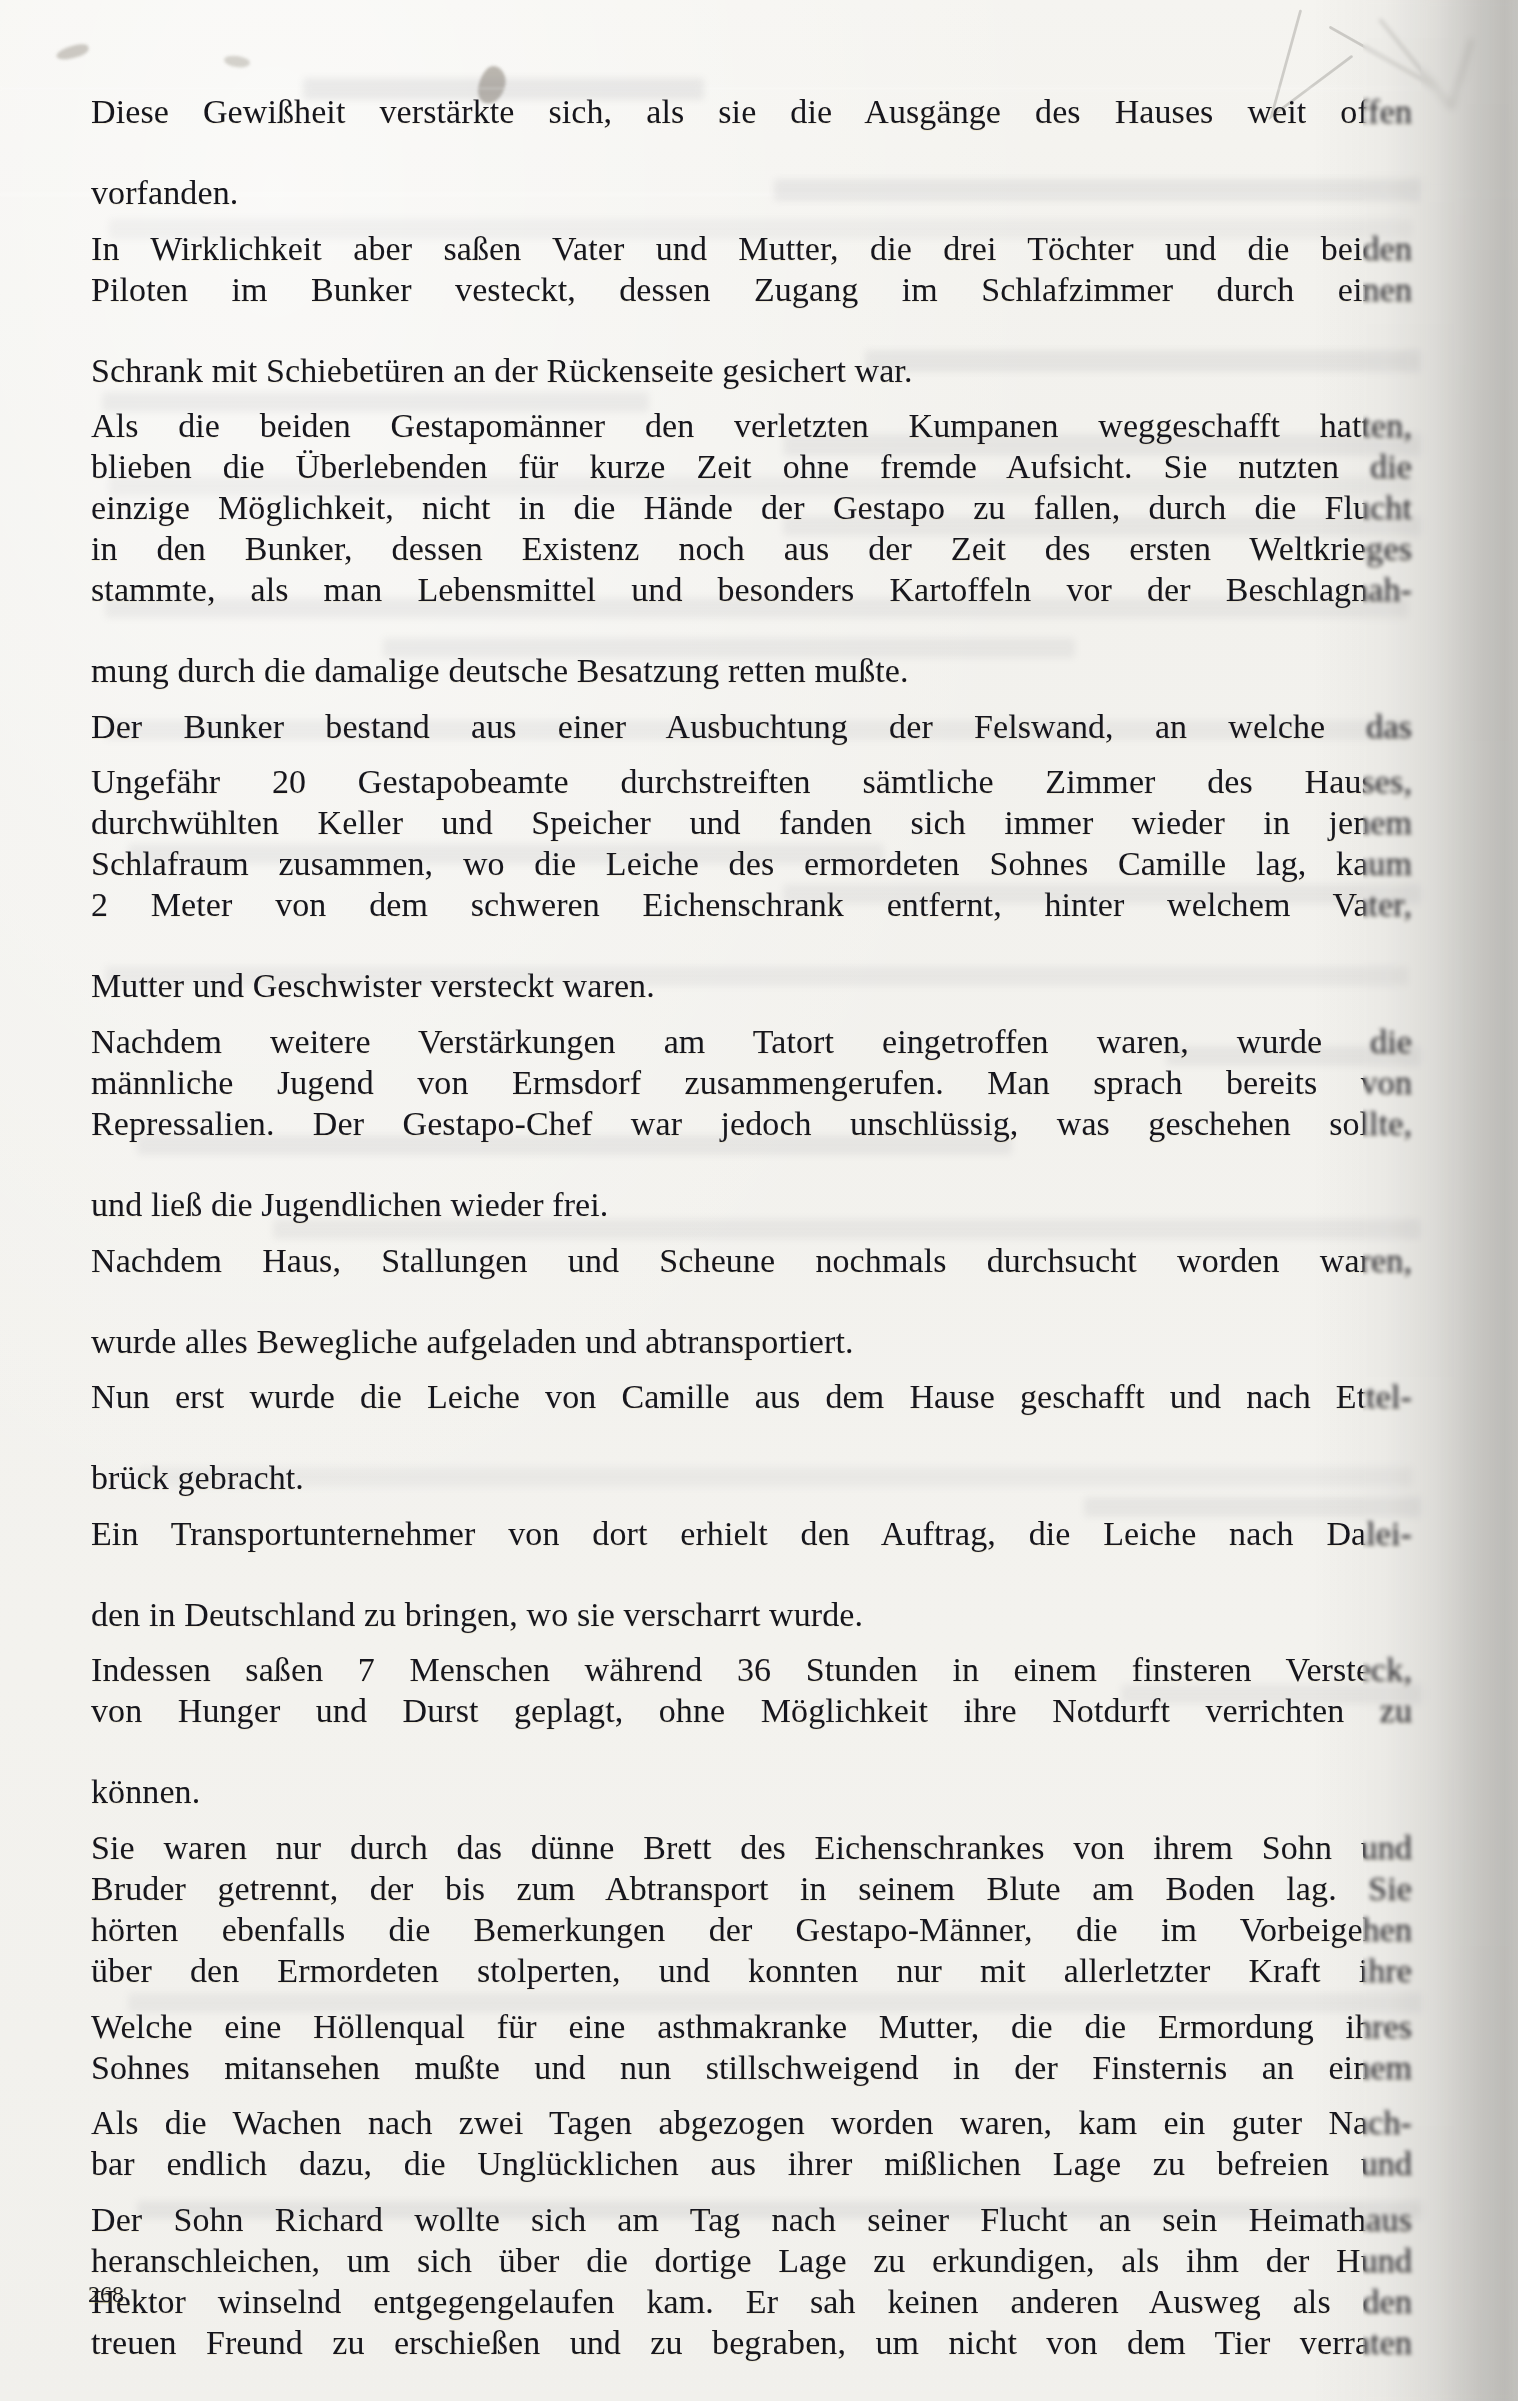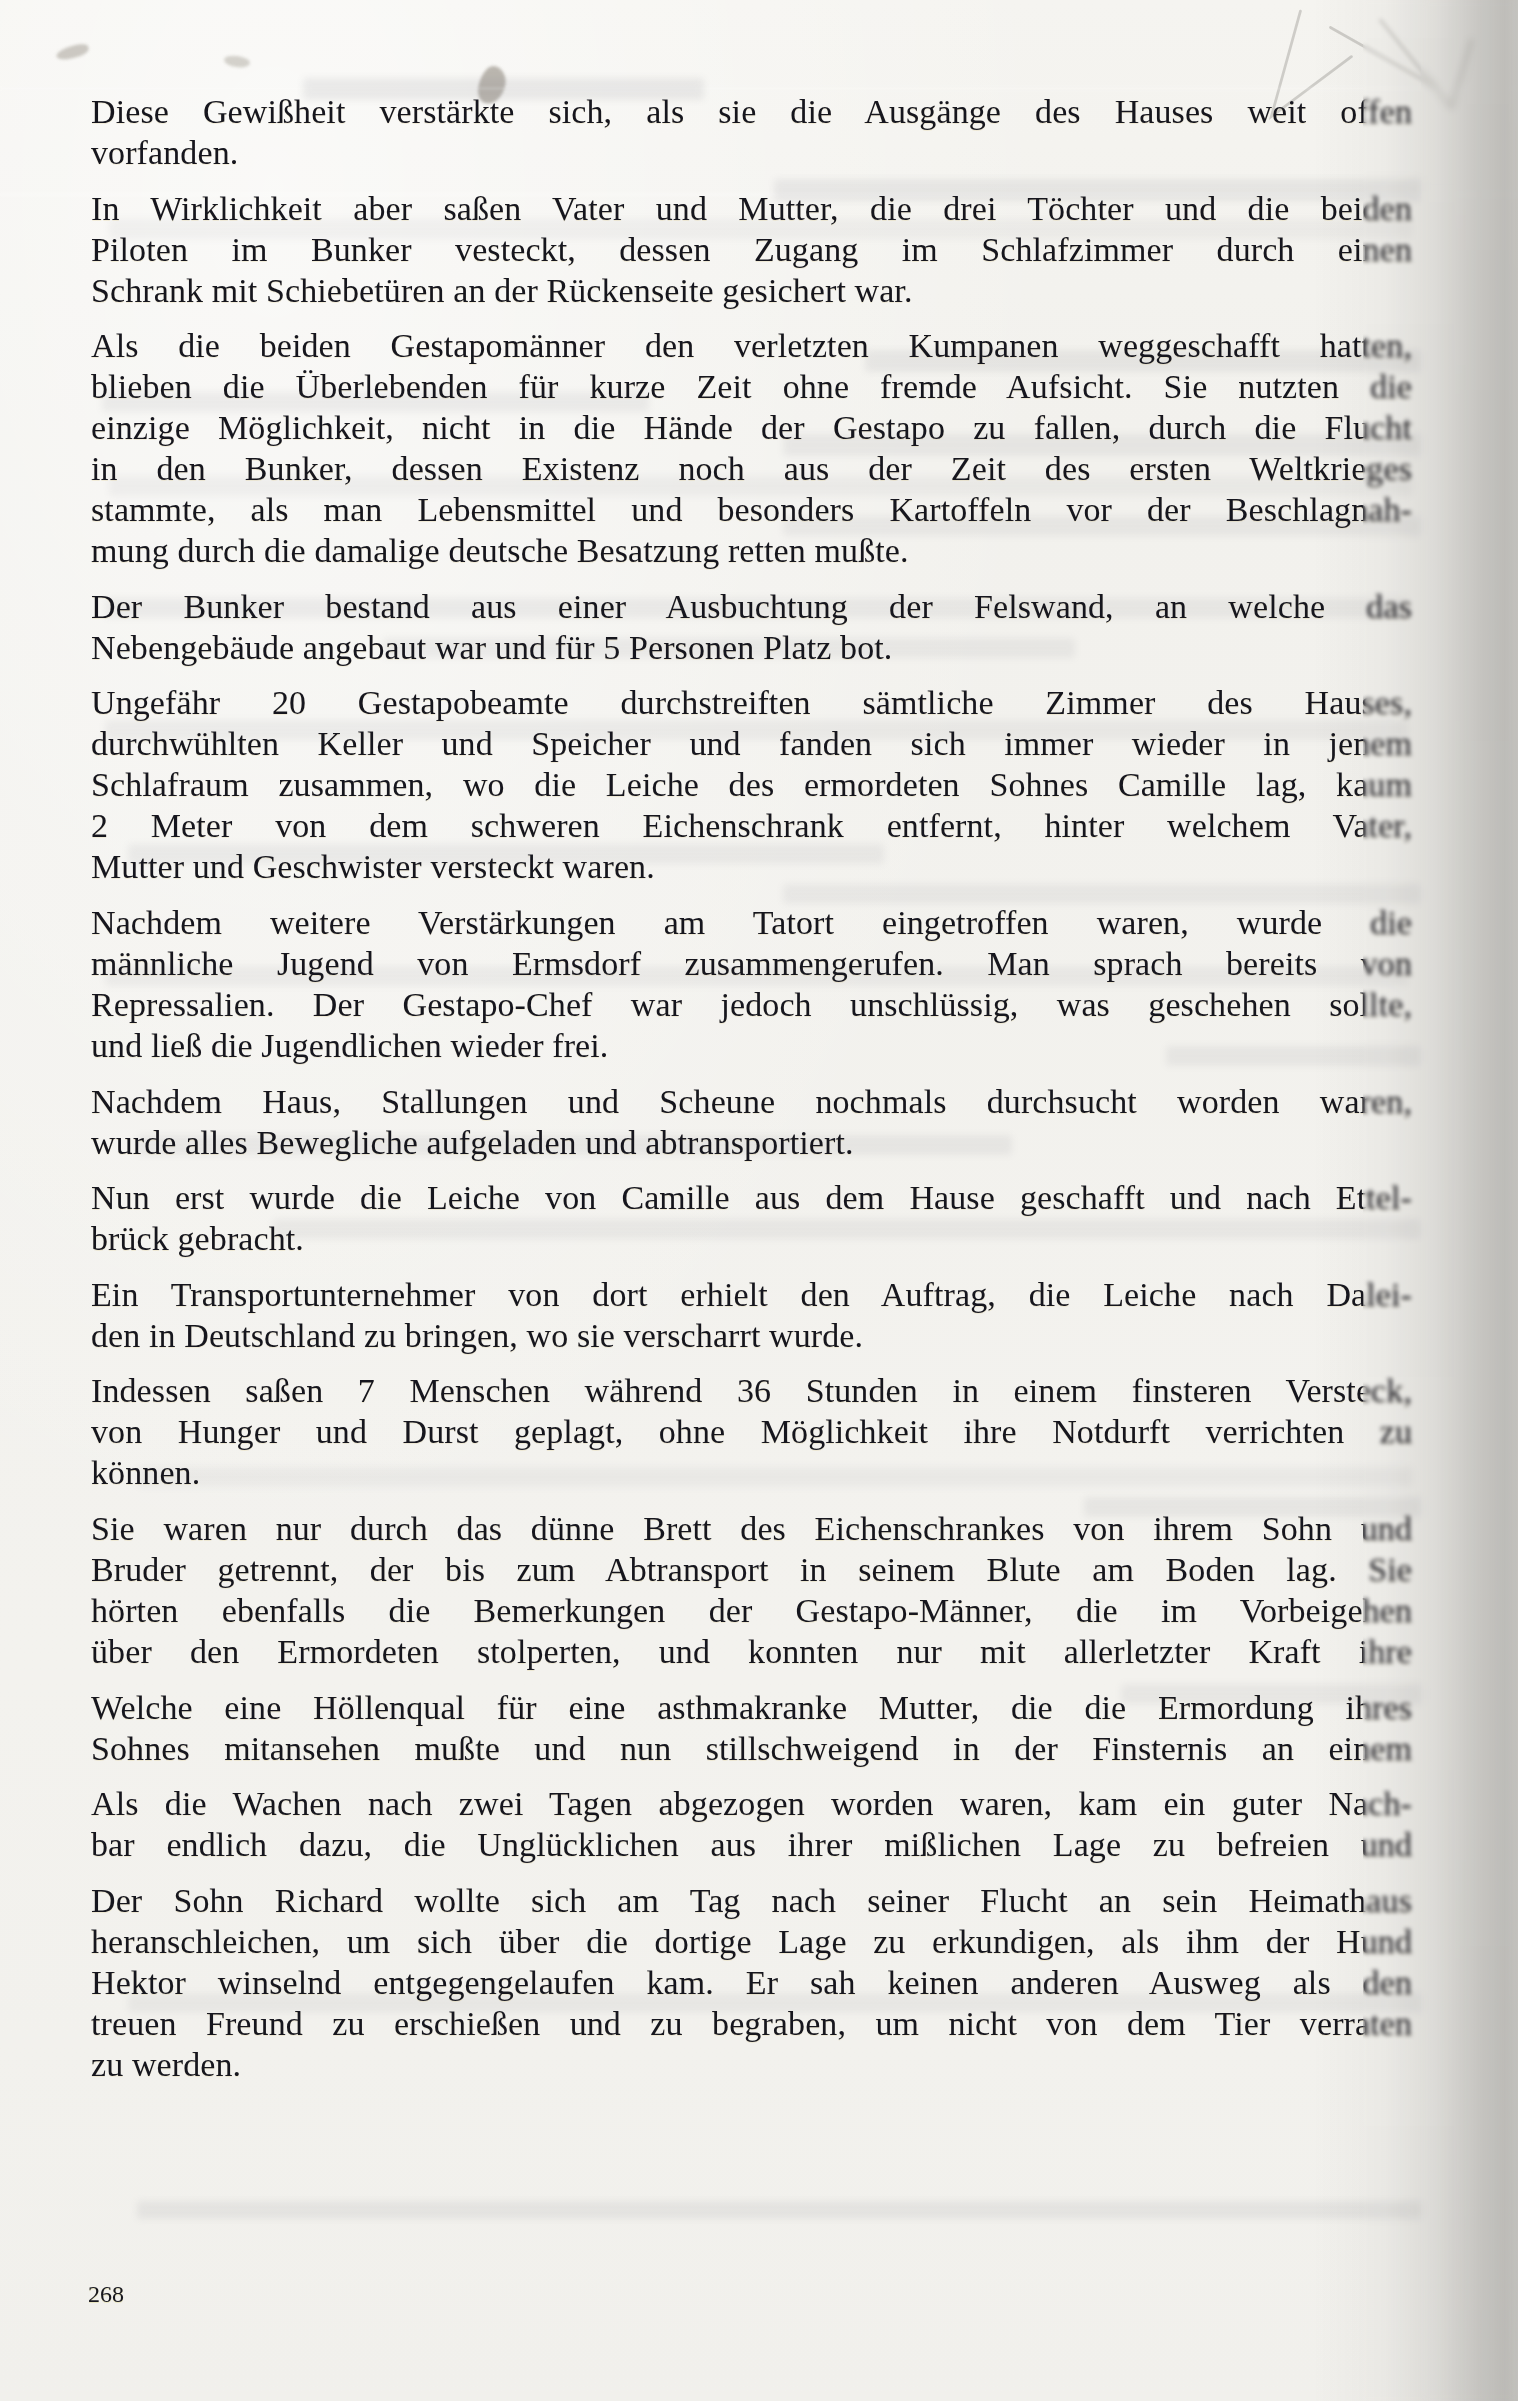--- a/index.html
+++ b/index.html
@@ -19,21 +19,21 @@
   
   .textblock{
     position:absolute;left:91px;top:91px;width:1321px;
     color:#16161e;
     font-size:34px;line-height:41px;
     letter-spacing:0.1px;
     text-shadow:0 0.9px 0 rgba(205,175,60,0.15);
   }
   .para{margin:0 0 14.6px 0;}
   .line{text-align:justify;text-align-last:justify;}
-  .line.last{text-align-last:left;}
+  .line.last{text-align-last:left;margin-top:40px;}
   .pagenum{
     position:absolute;left:88px;top:2274px;
     font-size:24px;line-height:41px;color:#17171f;
     text-shadow:0 0.9px 0 rgba(210,200,60,0.25);
   }
   
   .ghosts{position:absolute;inset:0;pointer-events:none;}
   .ghost{
     position:absolute;background:#84848c;border-radius:3.6px;
     filter:blur(3.6px);
@@ -128,21 +128,20 @@
       <div class="para">
         <div class="line">Als die beiden Gestapomänner den verletzten Kumpanen weggeschafft hatten,</div>
         <div class="line">blieben die Überlebenden für kurze Zeit ohne fremde Aufsicht. Sie nutzten die</div>
         <div class="line">einzige Möglichkeit, nicht in die Hände der Gestapo zu fallen, durch die Flucht</div>
         <div class="line">in den Bunker, dessen Existenz noch aus der Zeit des ersten Weltkrieges</div>
         <div class="line">stammte, als man Lebensmittel und besonders Kartoffeln vor der Beschlagnah-</div>
         <div class="line last">mung durch die damalige deutsche Besatzung retten mußte.</div>
       </div>
       <div class="para">
         <div class="line">Der Bunker bestand aus einer Ausbuchtung der Felswand, an welche das</div>
-        <div class="line last">Nebengebäude angebaut war und für 5 Personen Platz bot.</div>
       </div>
       <div class="para">
         <div class="line">Ungefähr 20 Gestapobeamte durchstreiften sämtliche Zimmer des Hauses,</div>
         <div class="line">durchwühlten Keller und Speicher und fanden sich immer wieder in jenem</div>
         <div class="line">Schlafraum zusammen, wo die Leiche des ermordeten Sohnes Camille lag, kaum</div>
         <div class="line">2 Meter von dem schweren Eichenschrank entfernt, hinter welchem Vater,</div>
         <div class="line last">Mutter und Geschwister versteckt waren.</div>
       </div>
       <div class="para">
         <div class="line">Nachdem weitere Verstärkungen am Tatort eingetroffen waren, wurde die</div>

